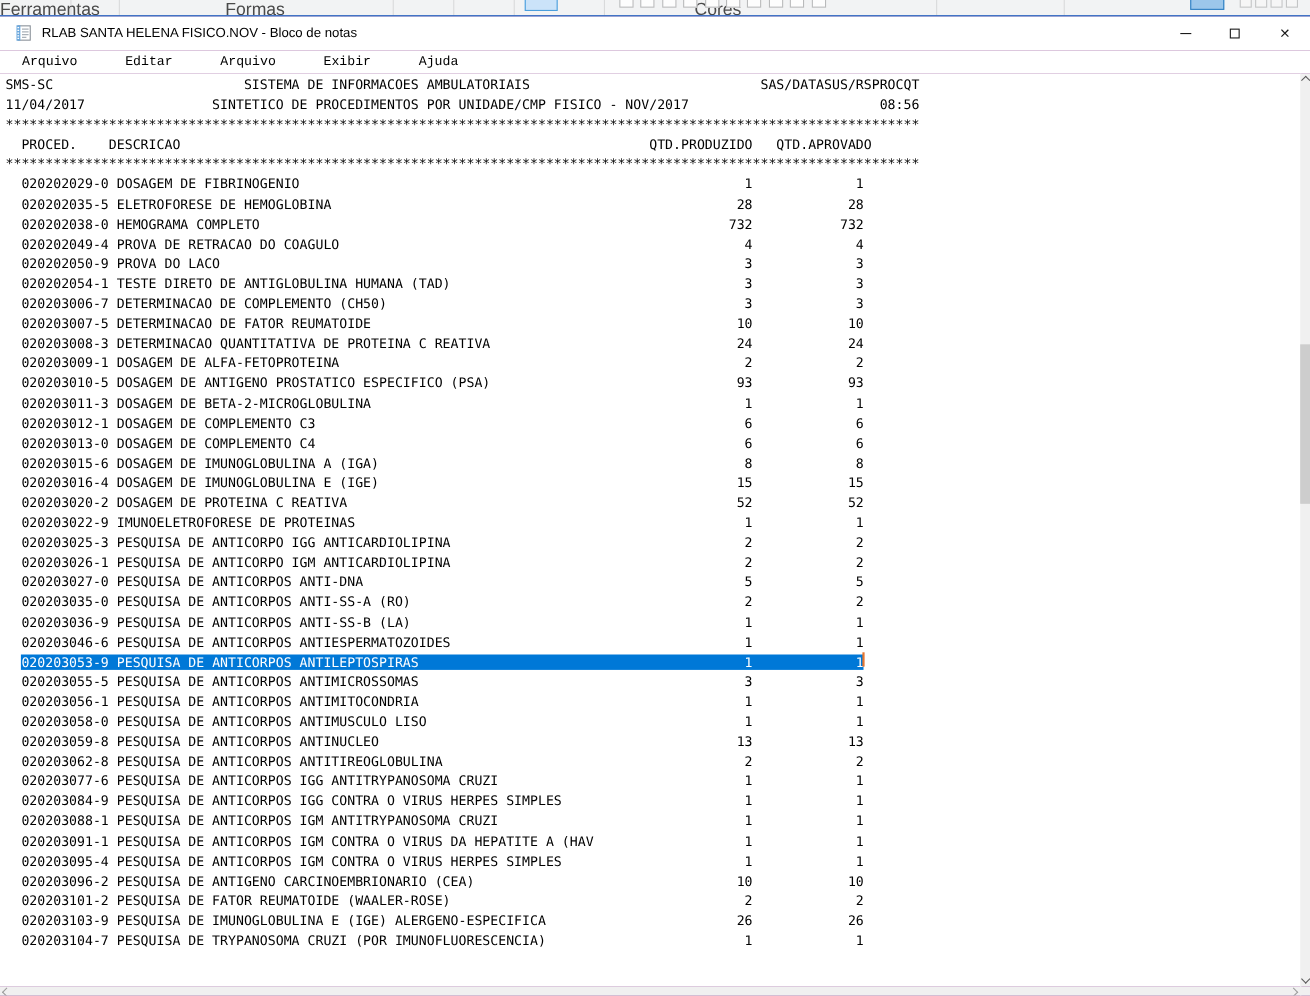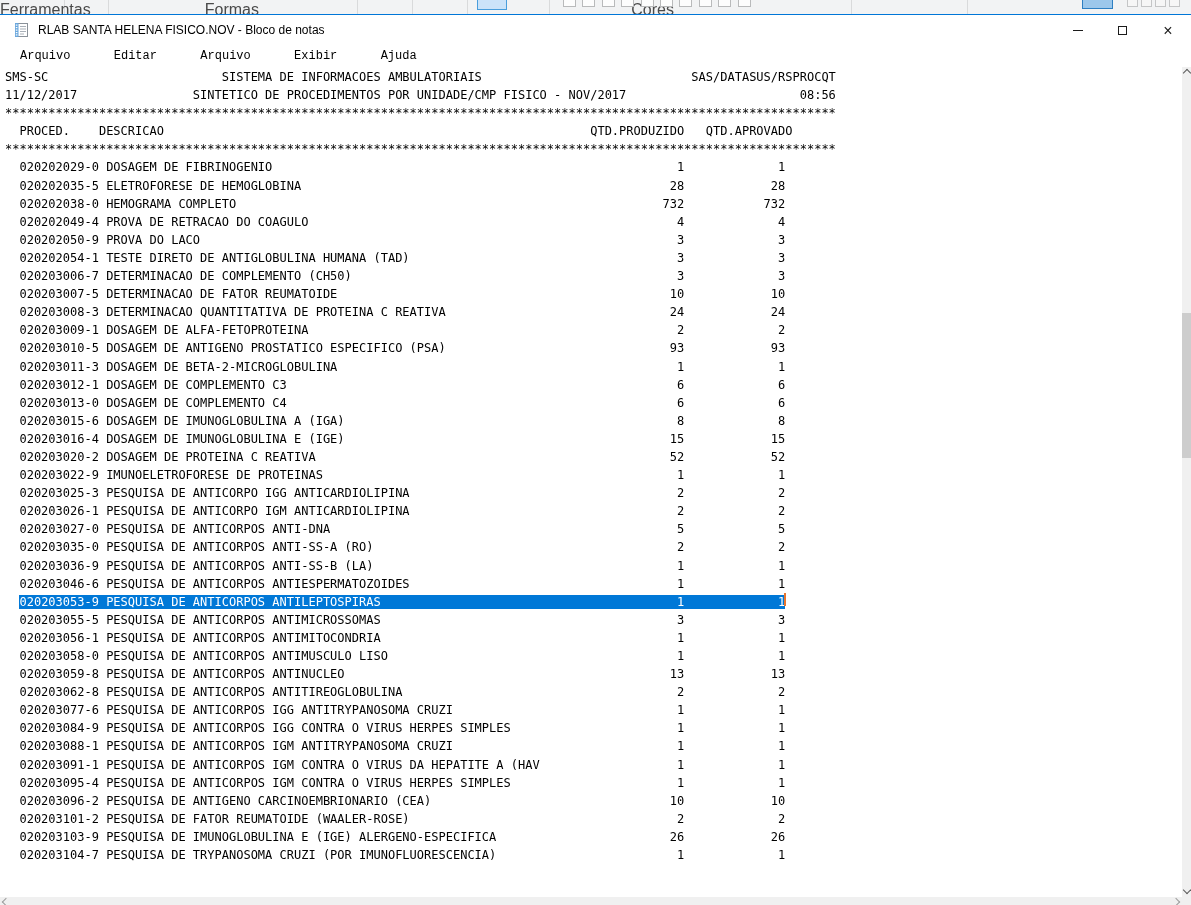--- a/index.html
+++ b/index.html
@@ -116,21 +116,21 @@
   <div class="menubar">
     <span class="menu-item">Arquivo</span>
     <span class="menu-item">Editar</span>
     <span class="menu-item">Arquivo</span>
     <span class="menu-item">Exibir</span>
     <span class="menu-item">Ajuda</span>
   </div>
 
   <div class="content" id="report">
       <div class="line">SMS-SC                        SISTEMA DE INFORMACOES AMBULATORIAIS                             SAS/DATASUS/RSPROCQT</div>
-      <div class="line">11/12/2017                SINTETICO DE PROCEDIMENTOS POR UNIDADE/CMP FISICO - NOV/2017                        08:56</div>
+      <div class="line">11/04/2017                SINTETICO DE PROCEDIMENTOS POR UNIDADE/CMP FISICO - NOV/2017                        08:56</div>
       <div class="line">*******************************************************************************************************************</div>
       <div class="line">  PROCED.    DESCRICAO                                                           QTD.PRODUZIDO   QTD.APROVADO</div>
       <div class="line">*******************************************************************************************************************</div>
       <div class="line">  020202029-0 DOSAGEM DE FIBRINOGENIO                                                        1             1</div>
       <div class="line">  020202035-5 ELETROFORESE DE HEMOGLOBINA                                                   28            28</div>
       <div class="line">  020202038-0 HEMOGRAMA COMPLETO                                                           732           732</div>
       <div class="line">  020202049-4 PROVA DE RETRACAO DO COAGULO                                                   4             4</div>
       <div class="line">  020202050-9 PROVA DO LACO                                                                  3             3</div>
       <div class="line">  020202054-1 TESTE DIRETO DE ANTIGLOBULINA HUMANA (TAD)                                     3             3</div>
       <div class="line">  020203006-7 DETERMINACAO DE COMPLEMENTO (CH50)                                             3             3</div>

